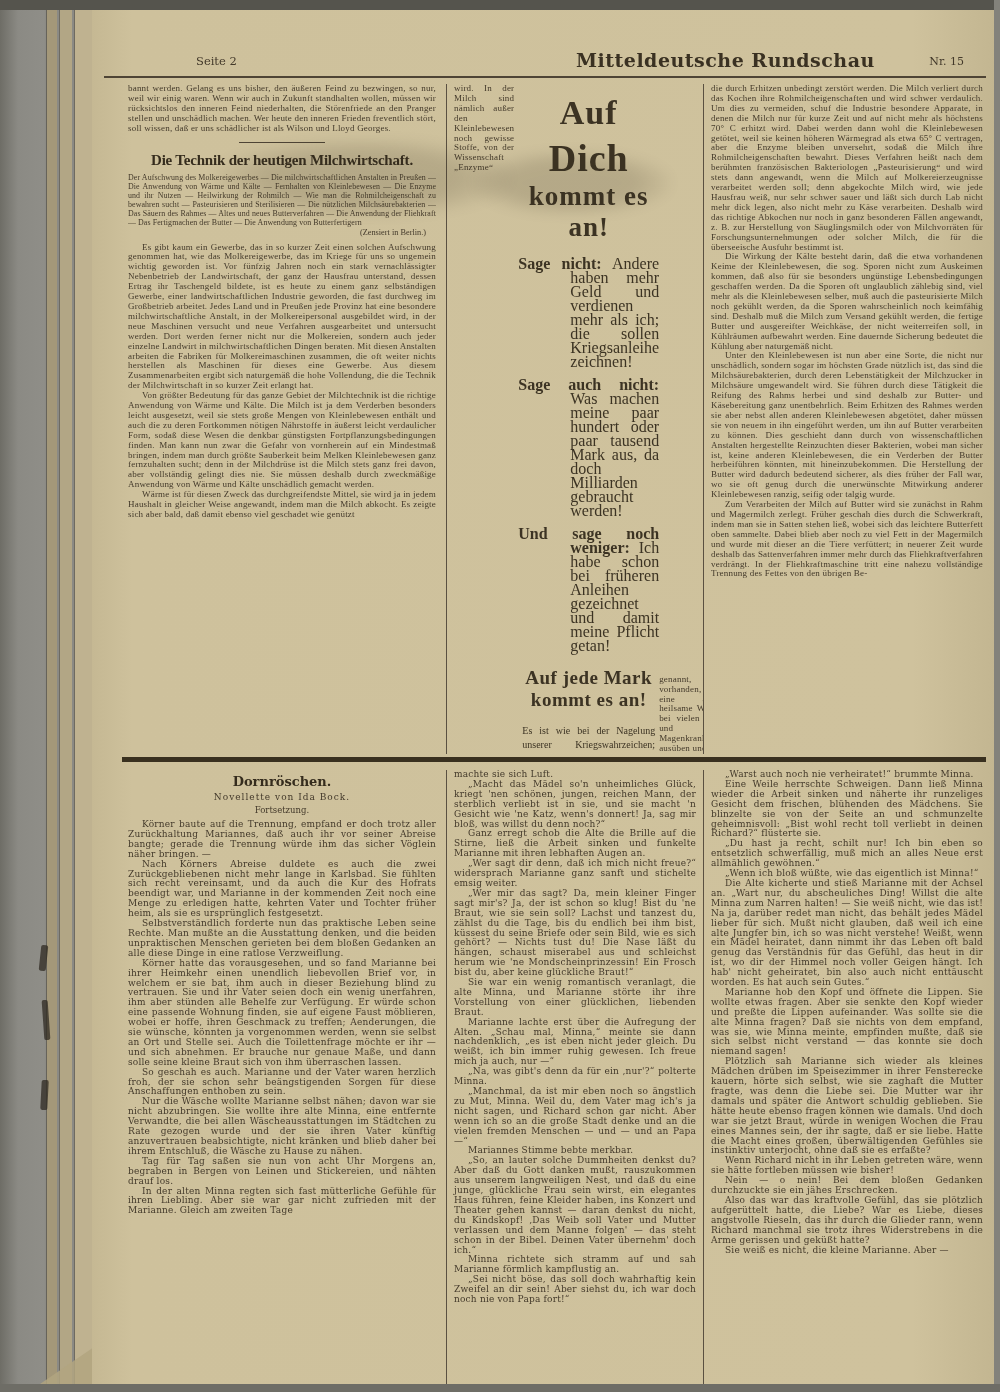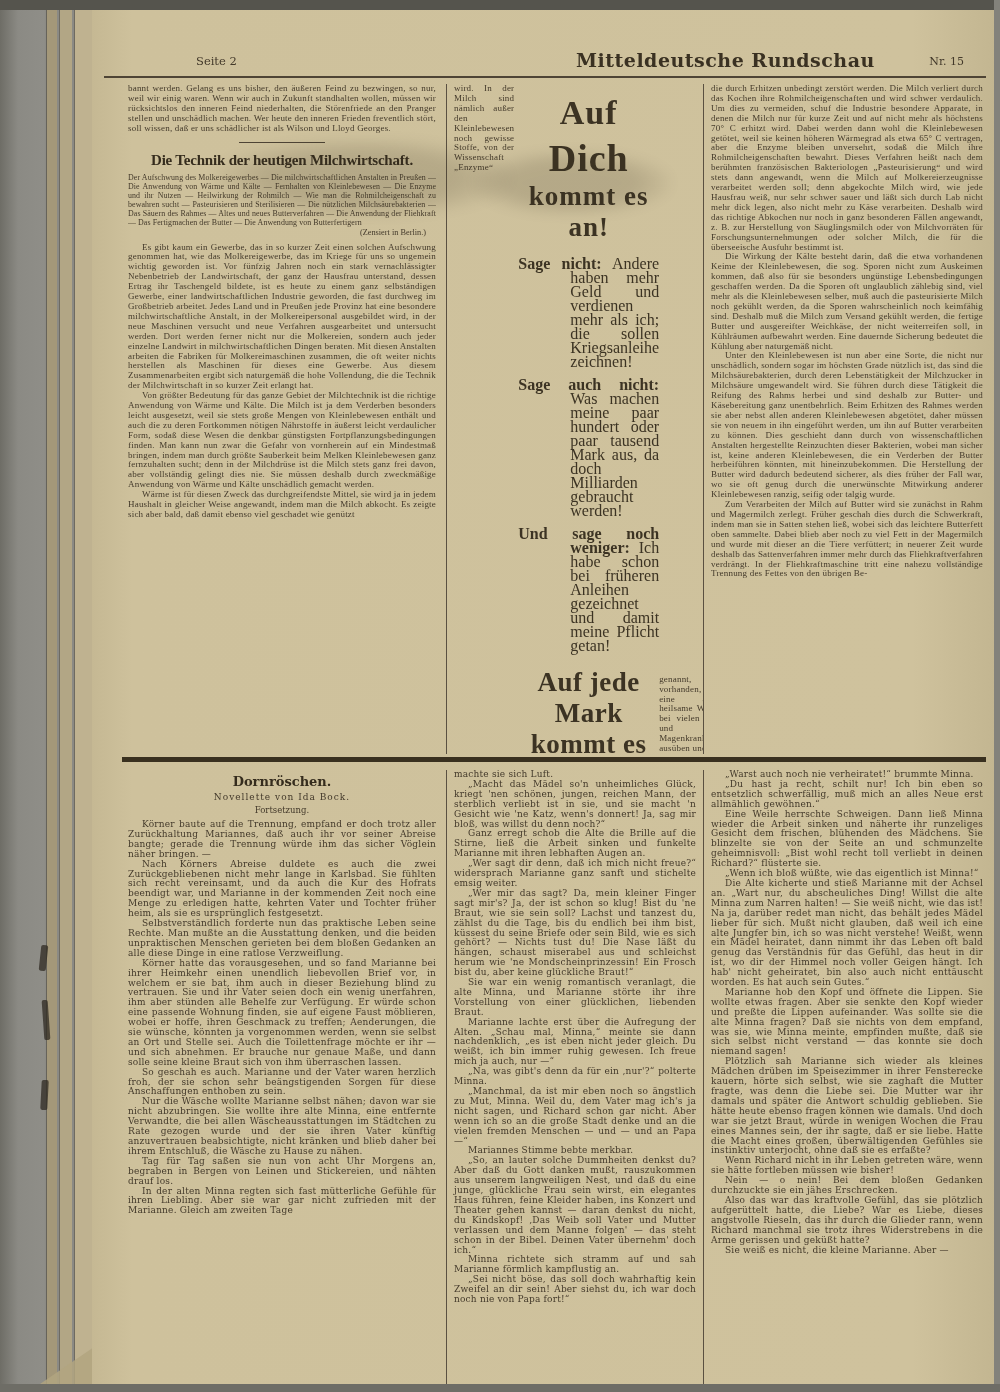--- a/index.html
+++ b/index.html
@@ -62,21 +62,21 @@
   
   .ad{text-align:center;color:#3c3323;}
   .ad-h1{margin-top:12px;font-weight:bold;line-height:1;}
   .ad-h1 .w1{font-size:34px;vertical-align:12px;letter-spacing:1px;}
   .ad-h1 .w2{font-size:38px;letter-spacing:1px;}
   .ad-h1b{font-size:27px;font-weight:bold;margin-top:4px;letter-spacing:1px;}
   .ad-items{margin-top:14px;text-align:left;}
   .ad-item{margin:0 0 9px;font-size:16px;line-height:14px;text-align:justify;
            padding-left:52px;text-indent:-52px;}
   .ad-item .lead{font-weight:bold;}
-  .ad-h2{font-size:27px;font-weight:bold;line-height:1.15;letter-spacing:.5px;margin-top:14px;}
+  .ad-h2{font-size:19px;font-weight:bold;line-height:1.15;letter-spacing:.5px;margin-top:14px;}
   .ad-h2.second{margin-top:0;}
   .ad-body{margin:13px 4px 0;font-size:10px;line-height:14.3px;text-align:justify;text-indent:0;}
   .ad-closing{margin:1px 4px 0;font-size:10px;line-height:14px;font-weight:bold;text-align:center;}
   .runover-bottom{margin-top:auto;}
   .lens-bottom{margin-top:10px;}
   
   .thick-rule{height:5px;background:#39301f;margin:3px 8px 0 30px;}
   .story-title{margin:4px 0 3px;font-size:13px;font-weight:bold;text-align:center;color:#352c1d;}
   .story-sub{font-size:9px;text-align:center;letter-spacing:1px;}
   .story-cont{font-size:8.5px;text-align:center;margin:3px 0 5px;}
@@ -196,22 +196,22 @@
             <p class="para flush-first">„Manchmal, da ist mir eben noch so ängstlich zu Mut, Minna. Weil du, dem Vater mag ich's ja nicht sagen, und Richard schon gar nicht. Aber wenn ich so an die große Stadt denke und an die vielen fremden Menschen — und — und an Papa —“</p>
             <p class="para flush-first">Mariannes Stimme bebte merkbar.</p>
             <p class="para flush-first">„So, an lauter solche Dummheiten denkst du? Aber daß du Gott danken mußt, rauszukommen aus unserem langweiligen Nest, und daß du eine junge, glückliche Frau sein wirst, ein elegantes Haus führen, feine Kleider haben, ins Konzert und Theater gehen kannst — daran denkst du nicht, du Kindskopf! ‚Das Weib soll Vater und Mutter verlassen und dem Manne folgen' — das steht schon in der Bibel. Deinen Vater übernehm' doch ich.“</p>
             <p class="para flush-first">Minna richtete sich stramm auf und sah Marianne förmlich kampflustig an.</p>
             <p class="para flush-first">„Sei nicht böse, das soll doch wahrhaftig kein Zweifel an dir sein! Aber siehst du, ich war doch noch nie von Papa fort!“</p>
           </div>
       </div>
       <div class="col col3">
         <div>
             <p class="para">„Warst auch noch nie verheiratet!“ brummte Minna.</p>
+            <p class="para">Eine Weile herrschte Schweigen. Dann ließ Minna wieder die Arbeit sinken und näherte ihr runzeliges Gesicht dem frischen, blühenden des Mädchens. Sie blinzelte sie von der Seite an und schmunzelte geheimnisvoll: „Bist wohl recht toll verliebt in deinen Richard?“ flüsterte sie.</p>
             <p class="para">„Du hast ja recht, schilt nur! Ich bin eben so entsetzlich schwerfällig, muß mich an alles Neue erst allmählich gewöhnen.“</p>
-            <p class="para">Eine Weile herrschte Schweigen. Dann ließ Minna wieder die Arbeit sinken und näherte ihr runzeliges Gesicht dem frischen, blühenden des Mädchens. Sie blinzelte sie von der Seite an und schmunzelte geheimnisvoll: „Bist wohl recht toll verliebt in deinen Richard?“ flüsterte sie.</p>
             <p class="para">„Wenn ich bloß wüßte, wie das eigentlich ist Minna!“</p>
             <p class="para">Die Alte kicherte und stieß Marianne mit der Achsel an. „Wart nur, du abscheuliches Ding! Willst die alte Minna zum Narren halten! — Sie weiß nicht, wie das ist! Na ja, darüber redet man nicht, das behält jedes Mädel lieber für sich. Mußt nicht glauben, daß weil ich eine alte Jungfer bin, ich so was nicht verstehe! Weißt, wenn ein Mädel heiratet, dann nimmt ihr das Leben oft bald genug das Verständnis für das Gefühl, das heut in dir ist, wo dir der Himmel noch voller Geigen hängt. Ich hab' nicht geheiratet, bin also auch nicht enttäuscht worden. Es hat auch sein Gutes.“</p>
             <p class="para">Marianne hob den Kopf und öffnete die Lippen. Sie wollte etwas fragen. Aber sie senkte den Kopf wieder und preßte die Lippen aufeinander. Was sollte sie die alte Minna fragen? Daß sie nichts von dem empfand, was sie, wie Minna meinte, empfinden mußte, daß sie sich selbst nicht verstand — das konnte sie doch niemand sagen!</p>
             <p class="para">Plötzlich sah Marianne sich wieder als kleines Mädchen drüben im Speisezimmer in ihrer Fensterecke kauern, hörte sich selbst, wie sie zaghaft die Mutter fragte, was denn die Liebe sei. Die Mutter war ihr damals und später die Antwort schuldig geblieben. Sie hätte heute ebenso fragen können wie damals. Und doch war sie jetzt Braut, würde in wenigen Wochen die Frau eines Mannes sein, der ihr sagte, daß er sie liebe. Hatte die Macht eines großen, überwältigenden Gefühles sie instinktiv unterjocht, ohne daß sie es erfaßte?</p>
             <p class="para">Wenn Richard nicht in ihr Leben getreten wäre, wenn sie hätte fortleben müssen wie bisher!</p>
             <p class="para">Nein — o nein! Bei dem bloßen Gedanken durchzuckte sie ein jähes Erschrecken.</p>
             <p class="para">Also das war das kraftvolle Gefühl, das sie plötzlich aufgerüttelt hatte, die Liebe? War es Liebe, dieses angstvolle Rieseln, das ihr durch die Glieder rann, wenn Richard manchmal sie trotz ihres Widerstrebens in die Arme gerissen und geküßt hatte?</p>
             <p class="para">Sie weiß es nicht, die kleine Marianne. Aber —</p>
           </div>
       </div>

